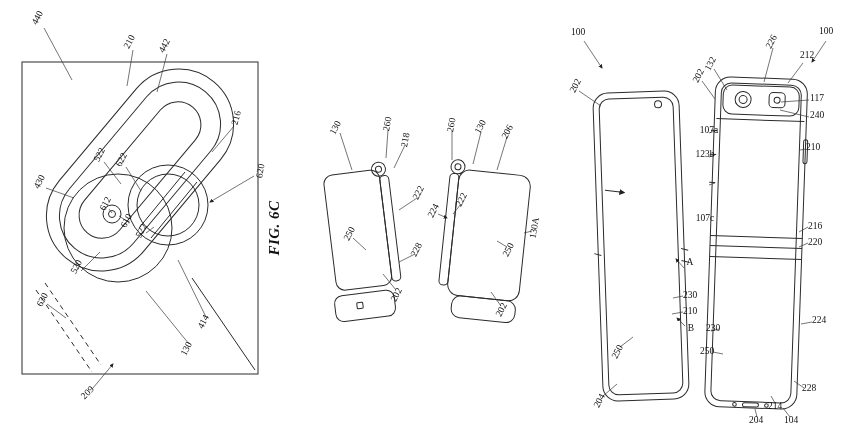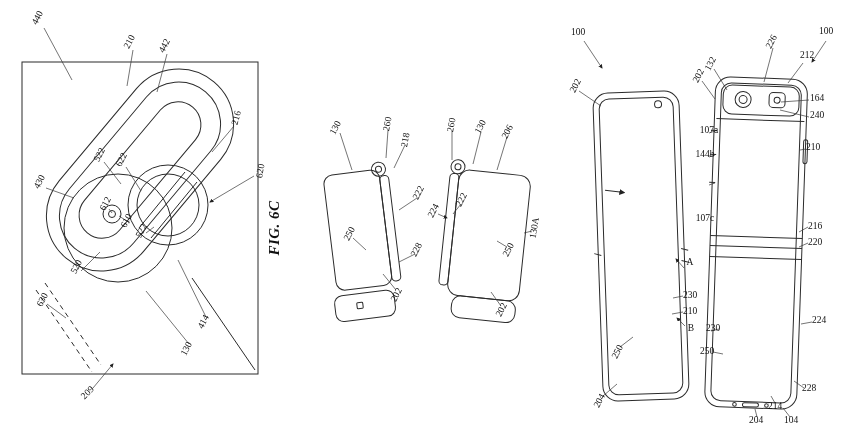--- a/index.html
+++ b/index.html
@@ -224,24 +224,24 @@
       <span class="ref-label" style="left: 691px; top: 329px; transform: translate(-50%, -50%) rotate(0deg);">B</span>
       <span class="ref-label" style="left: 618px; top: 352px; transform: translate(-50%, -50%) rotate(-62deg);">250</span>
       <span class="ref-label" style="left: 600px; top: 401px; transform: translate(-50%, -50%) rotate(-62deg);">204</span>
     </div>
   <div class="label-layer">
       <span class="ref-label" style="left: 826px; top: 32px; transform: translate(-50%, -50%) rotate(0deg);">100</span>
       <span class="ref-label" style="left: 772px; top: 42px; transform: translate(-50%, -50%) rotate(-62deg);">226</span>
       <span class="ref-label" style="left: 807px; top: 56px; transform: translate(-50%, -50%) rotate(0deg);">212</span>
       <span class="ref-label" style="left: 711px; top: 64px; transform: translate(-50%, -50%) rotate(-62deg);">132</span>
       <span class="ref-label" style="left: 699px; top: 76px; transform: translate(-50%, -50%) rotate(-62deg);">202</span>
-      <span class="ref-label" style="left: 817px; top: 99px; transform: translate(-50%, -50%) rotate(0deg);">164</span>
+      <span class="ref-label" style="left: 817px; top: 99px; transform: translate(-50%, -50%) rotate(0deg);">117</span>
       <span class="ref-label" style="left: 817px; top: 116px; transform: translate(-50%, -50%) rotate(0deg);">240</span>
       <span class="ref-label" style="left: 709px; top: 131px; transform: translate(-50%, -50%) rotate(0deg);">107a</span>
-      <span class="ref-label" style="left: 705px; top: 155px; transform: translate(-50%, -50%) rotate(0deg);">144b</span>
+      <span class="ref-label" style="left: 705px; top: 155px; transform: translate(-50%, -50%) rotate(0deg);">123b</span>
       <span class="ref-label" style="left: 813px; top: 148px; transform: translate(-50%, -50%) rotate(0deg);">210</span>
       <span class="ref-label" style="left: 705px; top: 183px; transform: translate(-50%, -50%) rotate(0deg); margin-top: 36px;">107c</span>
       <span class="ref-label" style="left: 815px; top: 227px; transform: translate(-50%, -50%) rotate(0deg);">216</span>
       <span class="ref-label" style="left: 815px; top: 243px; transform: translate(-50%, -50%) rotate(0deg);">220</span>
       <span class="ref-label" style="left: 713px; top: 329px; transform: translate(-50%, -50%) rotate(0deg);">230</span>
       <span class="ref-label" style="left: 819px; top: 321px; transform: translate(-50%, -50%) rotate(0deg);">224</span>
       <span class="ref-label" style="left: 707px; top: 352px; transform: translate(-50%, -50%) rotate(0deg);">250</span>
       <span class="ref-label" style="left: 809px; top: 389px; transform: translate(-50%, -50%) rotate(0deg);">228</span>
       <span class="ref-label" style="left: 775px; top: 407px; transform: translate(-50%, -50%) rotate(0deg);">214</span>
       <span class="ref-label" style="left: 756px; top: 421px; transform: translate(-50%, -50%) rotate(0deg);">204</span>

